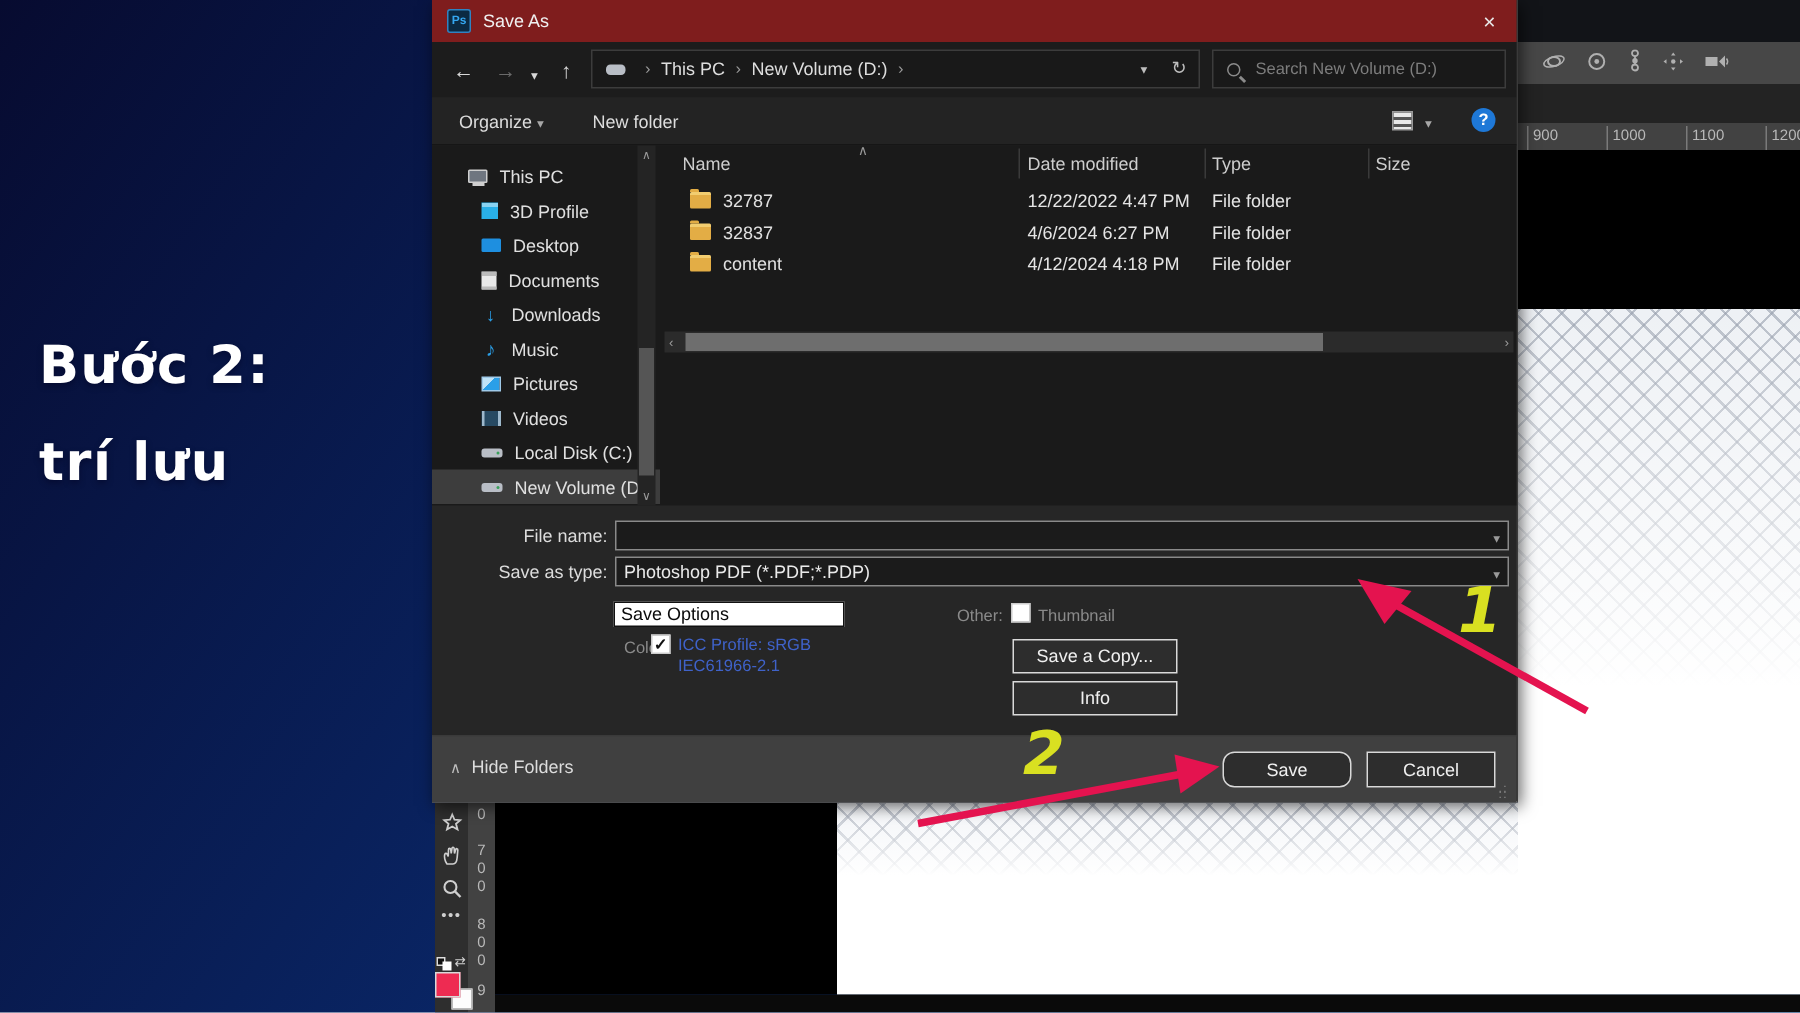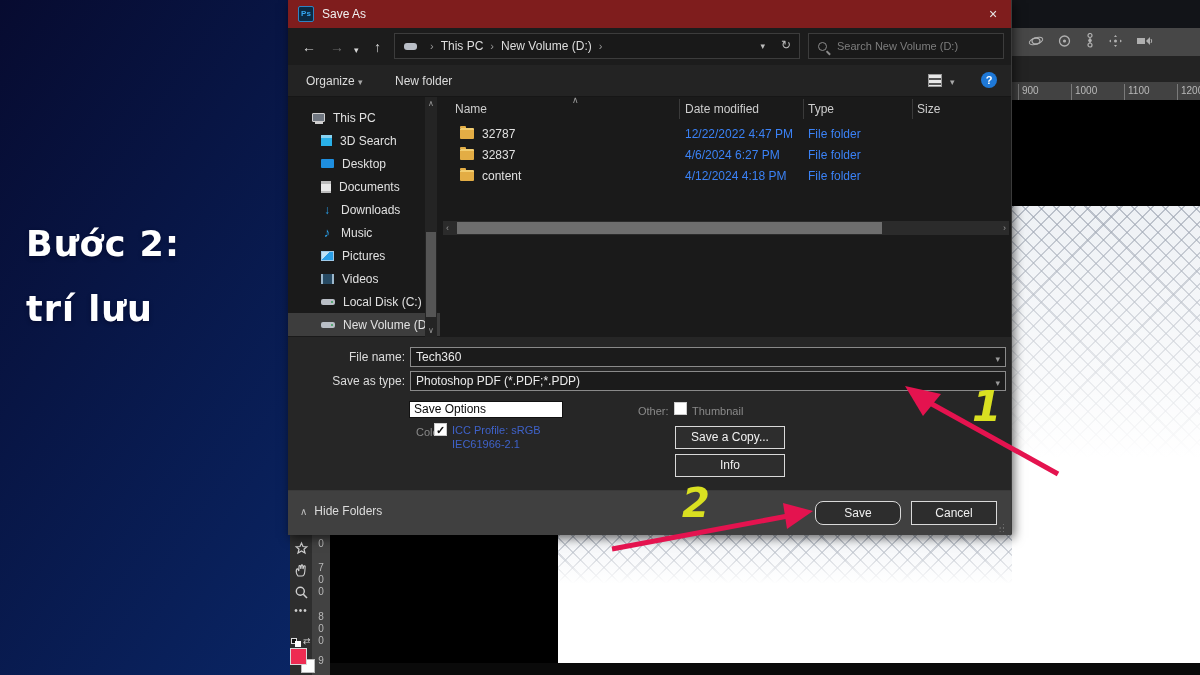--- a/index.html
+++ b/index.html
@@ -96,21 +96,21 @@
   .sc-down { position:absolute; bottom:2px; left:0; right:0; }
 
   .file-list { position:absolute; left:152px; top:0; width:572px; height:240px; }
   .col-head { position:absolute; top:0; height:24px; color:#cdcdcd; font-size:12px; line-height:24px; }
   .col-sep { position:absolute; top:2px; width:1px; height:20px; background:#3a3a3a; }
   .sort-caret { position:absolute; left:132px; top:-2px; color:#9a9a9a; font-size:9px; }
   .file-row { position:absolute; left:0; width:560px; height:21px; }
   .folder-icon { position:absolute; left:20px; top:4px; width:14px; height:11px; background:linear-gradient(to bottom,#f2cd70 0 2px, #e3ad45 2px); border-radius:1px; }
   .folder-icon::before { content:""; position:absolute; left:0; top:-2px; width:6px; height:2px; background:#e3ad45; border-radius:1px 1px 0 0; }
   .cell { position:absolute; top:3px; font-size:12px; color:#e0e0e0; white-space:nowrap; }
-  .cell.dim { color:#3b82f6; }
+  .cell.dim { color:#e5e5e5; }
 
   .hscroll { position:absolute; left:155px; top:221px; width:566px; height:14px; background:#2b2b2b; color:#9a9a9a; font-size:9px; }
   .hscroll .thumb { position:absolute; left:14px; top:1px; width:425px; height:12px; background:#6e6e6e; }
   .hs-left { position:absolute; left:3px; top:2px; } .hs-right { position:absolute; right:3px; top:2px; }
 
   .field-label { position:absolute; color:#dcdcdc; font-size:12px; text-align:right; width:100px; left:17px; }
   .combo { position:absolute; left:122px; width:596px; height:20px; background:#1b1b1b; border:1px solid #8a8a8a; color:#eaeaea; font-size:12px; line-height:18px; padding-left:5px; }
   .combo .arrow { position:absolute; right:5px; top:2px; color:#9a9a9a; font-size:9px; }
   .combo input { background:transparent; border:none; outline:none; color:#eaeaea; font-size:12px; width:560px; font-family:"Liberation Sans",sans-serif; }
 
@@ -261,21 +261,21 @@
 
   <div class="dlg-body">
 
     <div>
       <div class="side-item" style="top:9px;  padding-left:24px">
           <span class="side-icon i-pc"></span>
           <span class="side-label">This PC</span>
         </div>
       <div class="side-item" style="top:32px; padding-left:33px">
           <span class="side-icon i-cube"></span>
-          <span class="side-label">3D Search</span>
+          <span class="side-label">3D Profile</span>
         </div>
       <div class="side-item" style="top:55px; padding-left:33px">
           <span class="side-icon i-desktop"></span>
           <span class="side-label">Desktop</span>
         </div>
       <div class="side-item" style="top:78px; padding-left:33px">
           <span class="side-icon i-doc"></span>
           <span class="side-label">Documents</span>
         </div>
       <div class="side-item" style="top:101px; padding-left:33px">
@@ -341,21 +341,20 @@
   </div>
 
   <div class="hscroll">
     <span class="hs-left">‹</span>
     <span class="thumb"></span>
     <span class="hs-right">›</span>
   </div>
 
   <span class="field-label" style="top:350px">File name:</span>
   <div class="combo" style="top:347px">
-    <input type="text" value="Tech360" style="">
     <span class="arrow">▾</span>
   </div>
   <span class="field-label" style="top:374px">Save as type:</span>
   <div class="combo" style="top:371px">
     <span>Photoshop PDF (*.PDF;*.PDP)</span>
     <span class="arrow">▾</span>
   </div>
 
   <div class="save-options">Save Options</div>
   <span class="dim-label" style="left:350px; top:405px">Other:</span>

